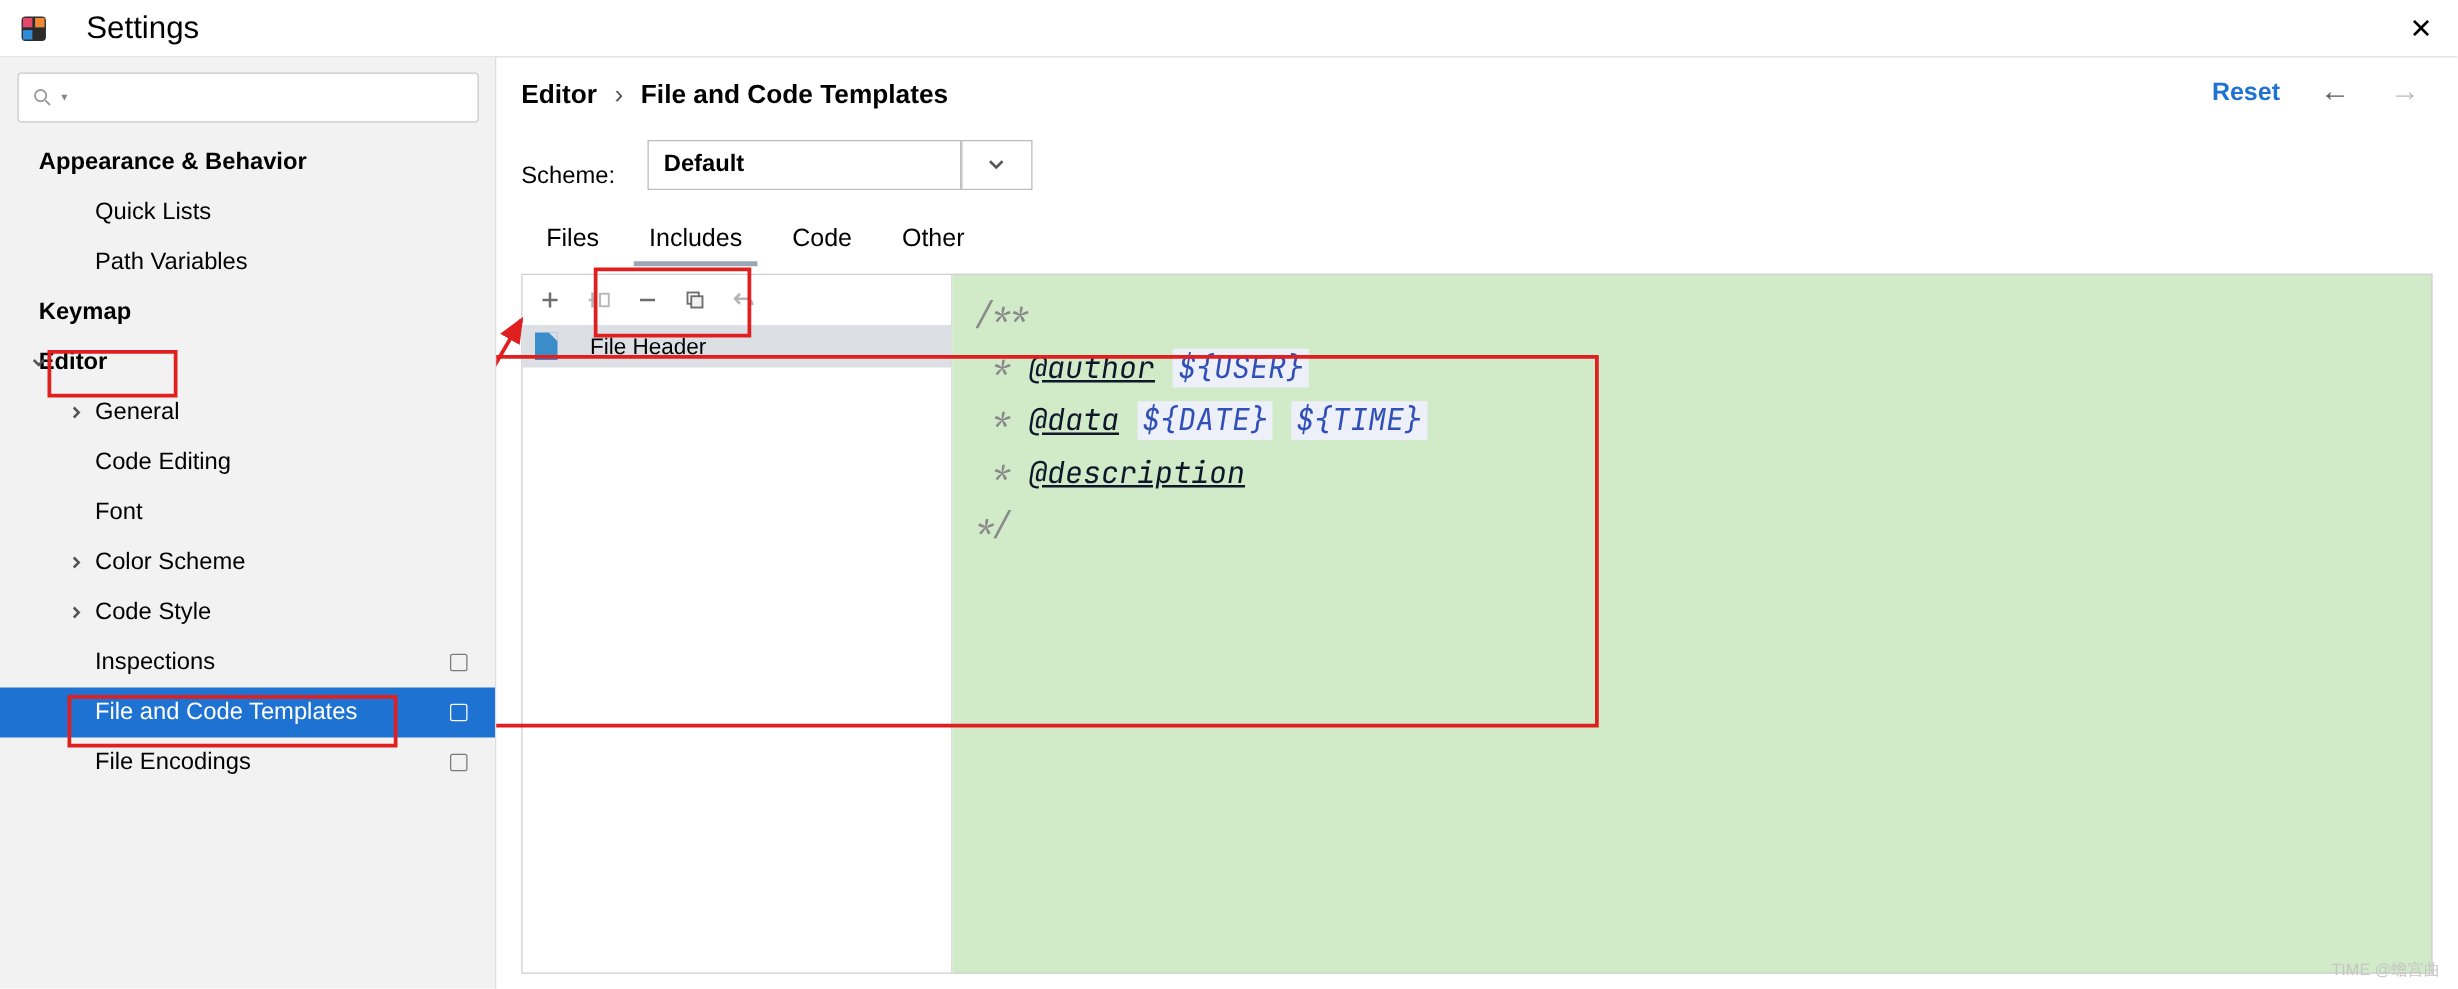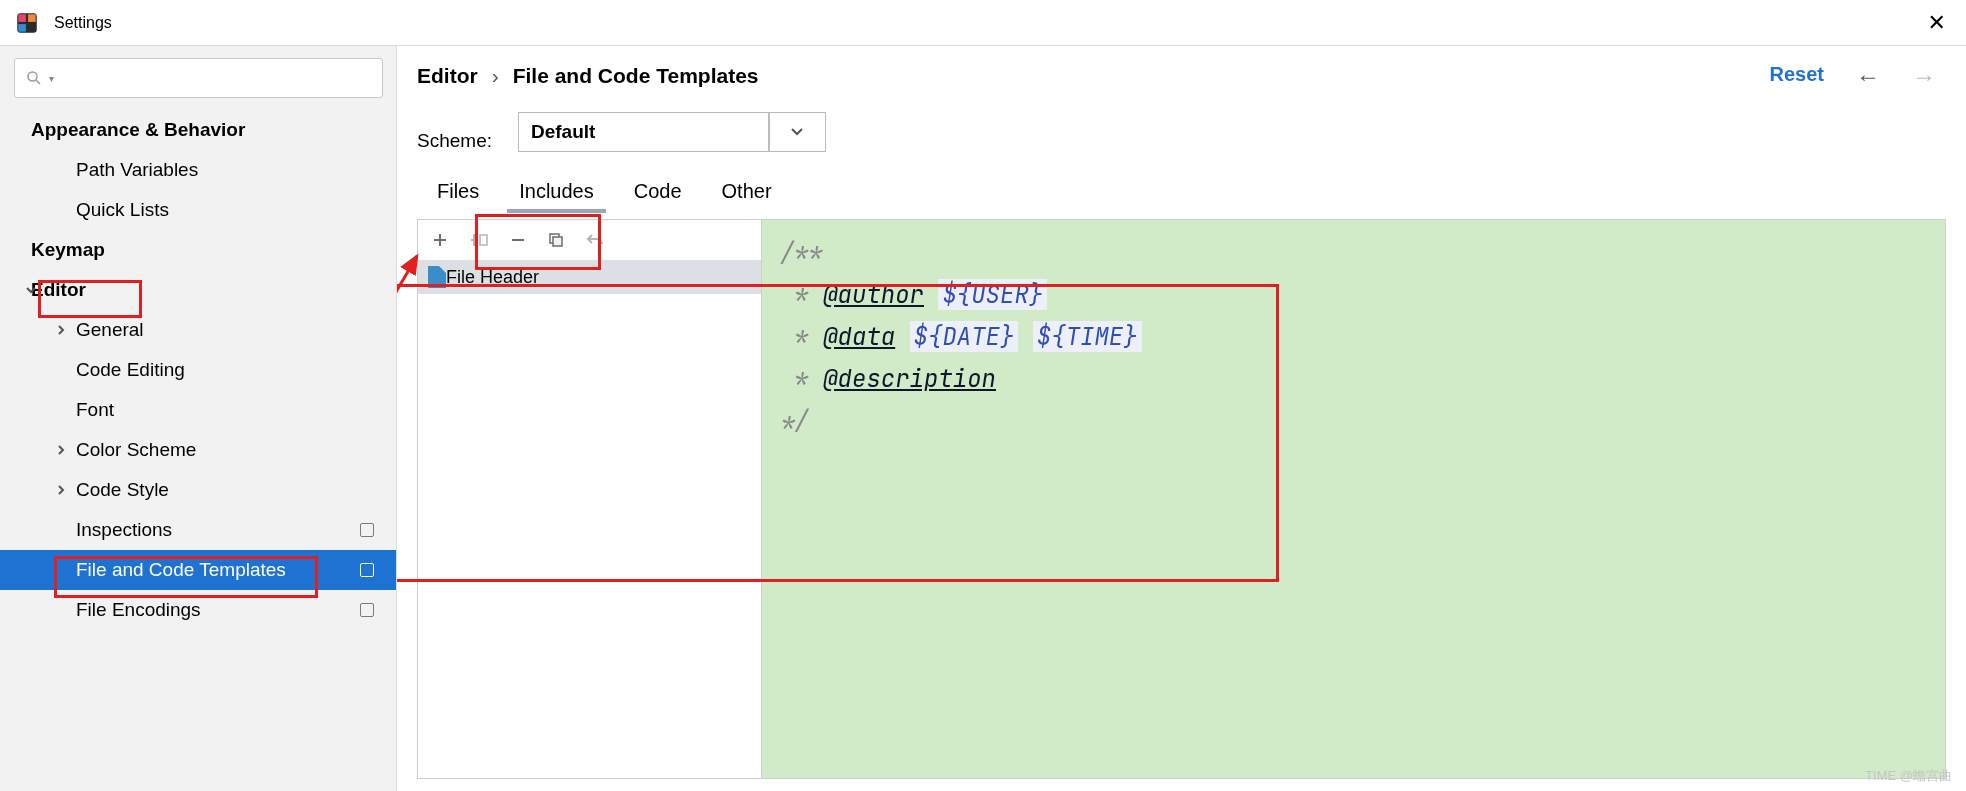--- a/index.html
+++ b/index.html
@@ -20,21 +20,21 @@
     display: flex;
     align-items: center;
     padding: 0 14px;
     border-bottom: 1px solid #ddd;
   }
   .titlebar .app-icon {
     width: 26px; height: 26px;
     display: inline-block;
     margin-right: 14px;
   }
-  .titlebar .title { font-size: 16px; flex: 1; }
+  .titlebar .title { font-size: 25px; flex: 1; margin-left: 15px; }
   .titlebar .close-x { font-size: 22px; color: #000; padding: 0 6px; cursor: default; }
 
   .content {
     display: flex;
     height: calc(100% - 46px);
   }
 
   
   .sidebar {
     width: 397px;
@@ -154,21 +154,21 @@
   }
   .toolbar {
     height: 40px;
     display: flex; align-items: center; gap: 22px;
     padding: 0 14px;
     color: #6e6e6e;
     font-size: 18px;
   }
   .toolbar span { display:inline-flex; }
   .list-item {
-    display:flex; align-items:center; gap:0;
+    display:flex; align-items:center; gap:26px;
     height: 34px;
     padding: 0 10px;
     background: #dce0e4;
     font-size: 18px;
   }
   .file-icon {
     width: 18px; height: 22px;
     background: linear-gradient(#3b8ccb,#3b8ccb);
     position: relative;
   }
@@ -237,24 +237,24 @@
         </svg>
         <span style="font-size:10px;">▾</span>
       </div>
     </div>
 
     <div class="tree">
       <div class="row lvl1">
           <span>Appearance &amp; Behavior</span>
         </div>
       <div class="row lvl2">
+          <span>Quick Lists</span>
+        </div>
+      <div class="row lvl2">
           <span>Path Variables</span>
-        </div>
-      <div class="row lvl2">
-          <span>Quick Lists</span>
         </div>
       <div class="row lvl1">
           <span>Keymap</span>
         </div>
       <div class="row lvl1">
         <span class="chev">
             <svg width="12" height="12" viewBox="0 0 12 12">
               <path d="M2 4l4 4 4-4" fill="none" stroke="#555" stroke-width="2"></path>
             </svg>
           </span>

